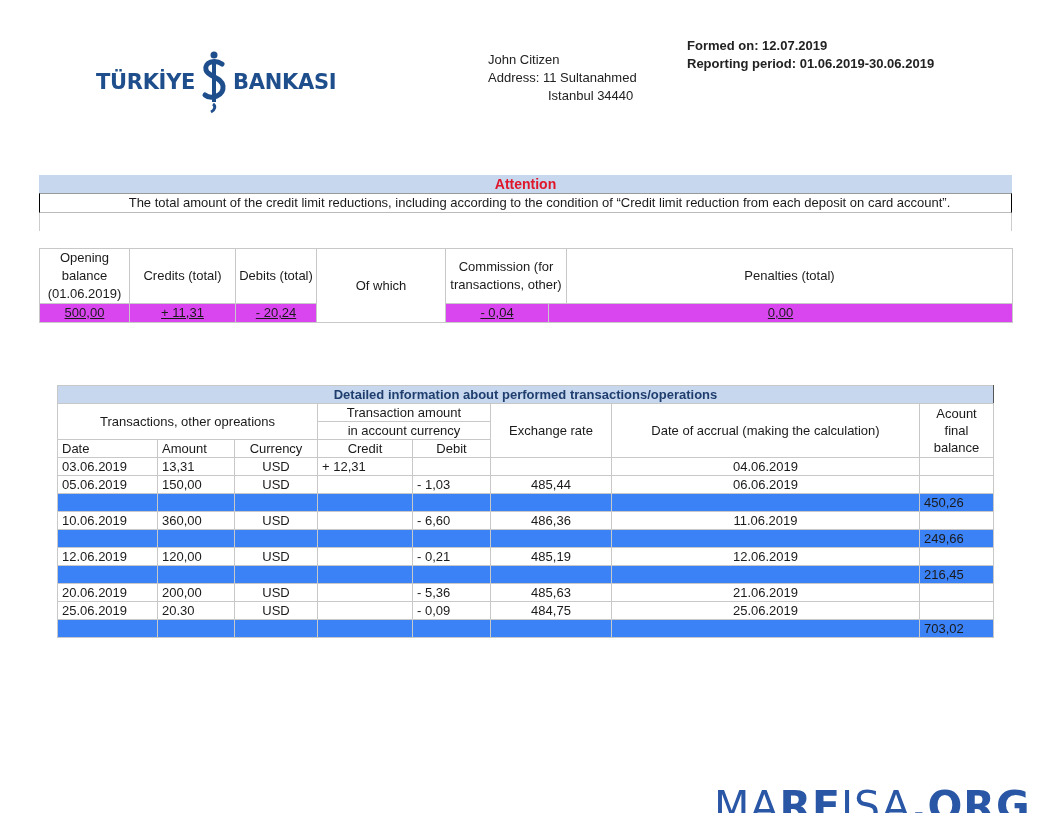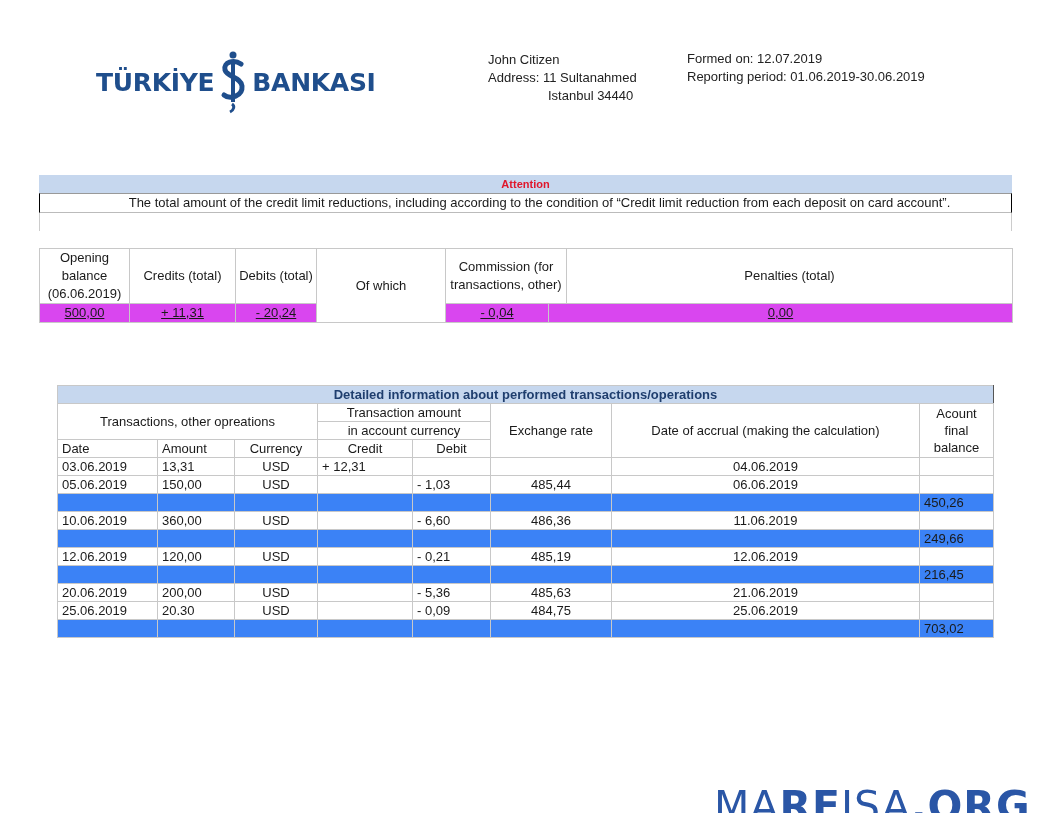--- a/index.html
+++ b/index.html
@@ -5,32 +5,32 @@
     html, body { margin: 0; padding: 0; }
     body {
       width: 1051px; height: 813px; position: relative; background: #ffffff;
       font-family: "Liberation Sans", "DejaVu Sans", sans-serif; color: #1a1a1a;
       overflow: hidden;
     }
     .abs { position: absolute; }
 
     
     .logo { left: 96px; top: 50px; height: 64px; display: flex; align-items: center; }
-    .logo .word { font-family: "DejaVu Sans", sans-serif; font-weight: bold; font-size: 25px; color: #1f4e8c; letter-spacing: -0.3px; }
+    .logo .word { font-family: "DejaVu Sans", sans-serif; font-weight: bold; font-size: 21px; color: #1f4e8c; letter-spacing: -0.3px; }
     .logo .mark { width: 34px; height: 64px; position: relative; margin: 0 2px; }
 
     
     .info { font-size: 13px; line-height: 18px; color: #222; }
     .cust { left: 488px; top: 51px; }
     .cust .indent { padding-left: 60px; }
-    .meta { left: 687px; top: 50px; }
+    .meta { left: 687px; top: 37px; font-weight: bold; }
 
     
     .att { left: 39px; top: 175px; width: 973px; }
-    .att .hdr { height: 18px; background: #c6d7ee; color: #e0162b; font-weight: bold; font-size: 11px; text-align: center; line-height: 18px; }
+    .att .hdr { height: 18px; background: #c6d7ee; color: #e0162b; font-weight: bold; font-size: 14px; text-align: center; line-height: 18px; }
     .att .line { height: 18px; font-size: 13px; text-align: center; line-height: 18px; border-left: 1px solid #000; border-right: 1px solid #000; border-bottom: 1px solid #bbb; padding-left: 28px; }
     .att .line.first { border-top: 1px solid #999; }
     .att .blank { height: 18px; border-left: 1px solid #ccc; border-right: 1px solid #ccc; }
 
     
     table { border-collapse: collapse; font-size: 13px; }
     .sum { left: 39px; top: 248px; width: 974px; }
     .sum td { border: 1px solid #c8c8c8; text-align: center; padding: 0 2px; line-height: 18px; }
     .sum .h td { height: 52px; }
     .sum .v td { background: #d946ef; height: 18px; text-decoration: underline; }
@@ -89,21 +89,21 @@
     <col style="width:90px">
       <col style="width:106px">
       <col style="width:81px">
       <col style="width:129px">
       <col style="width:103px">
       <col style="width:18px">
       <col>
   </colgroup>
   <tbody>
       <tr class="h">
-    <td>Opening balance (06.06.2019)</td>
+    <td>Opening balance (01.06.2019)</td>
     <td>Credits (total)</td>
     <td>Debits (total)</td>
     <td rowspan="2">Of which</td>
     <td colspan="2">Commission (for transactions, other)</td>
     <td>Penalties (total)</td>
   </tr>
   <tr class="v">
     <td>500,00</td>
     <td>+ 11,31</td>
     <td>- 20,24</td>

